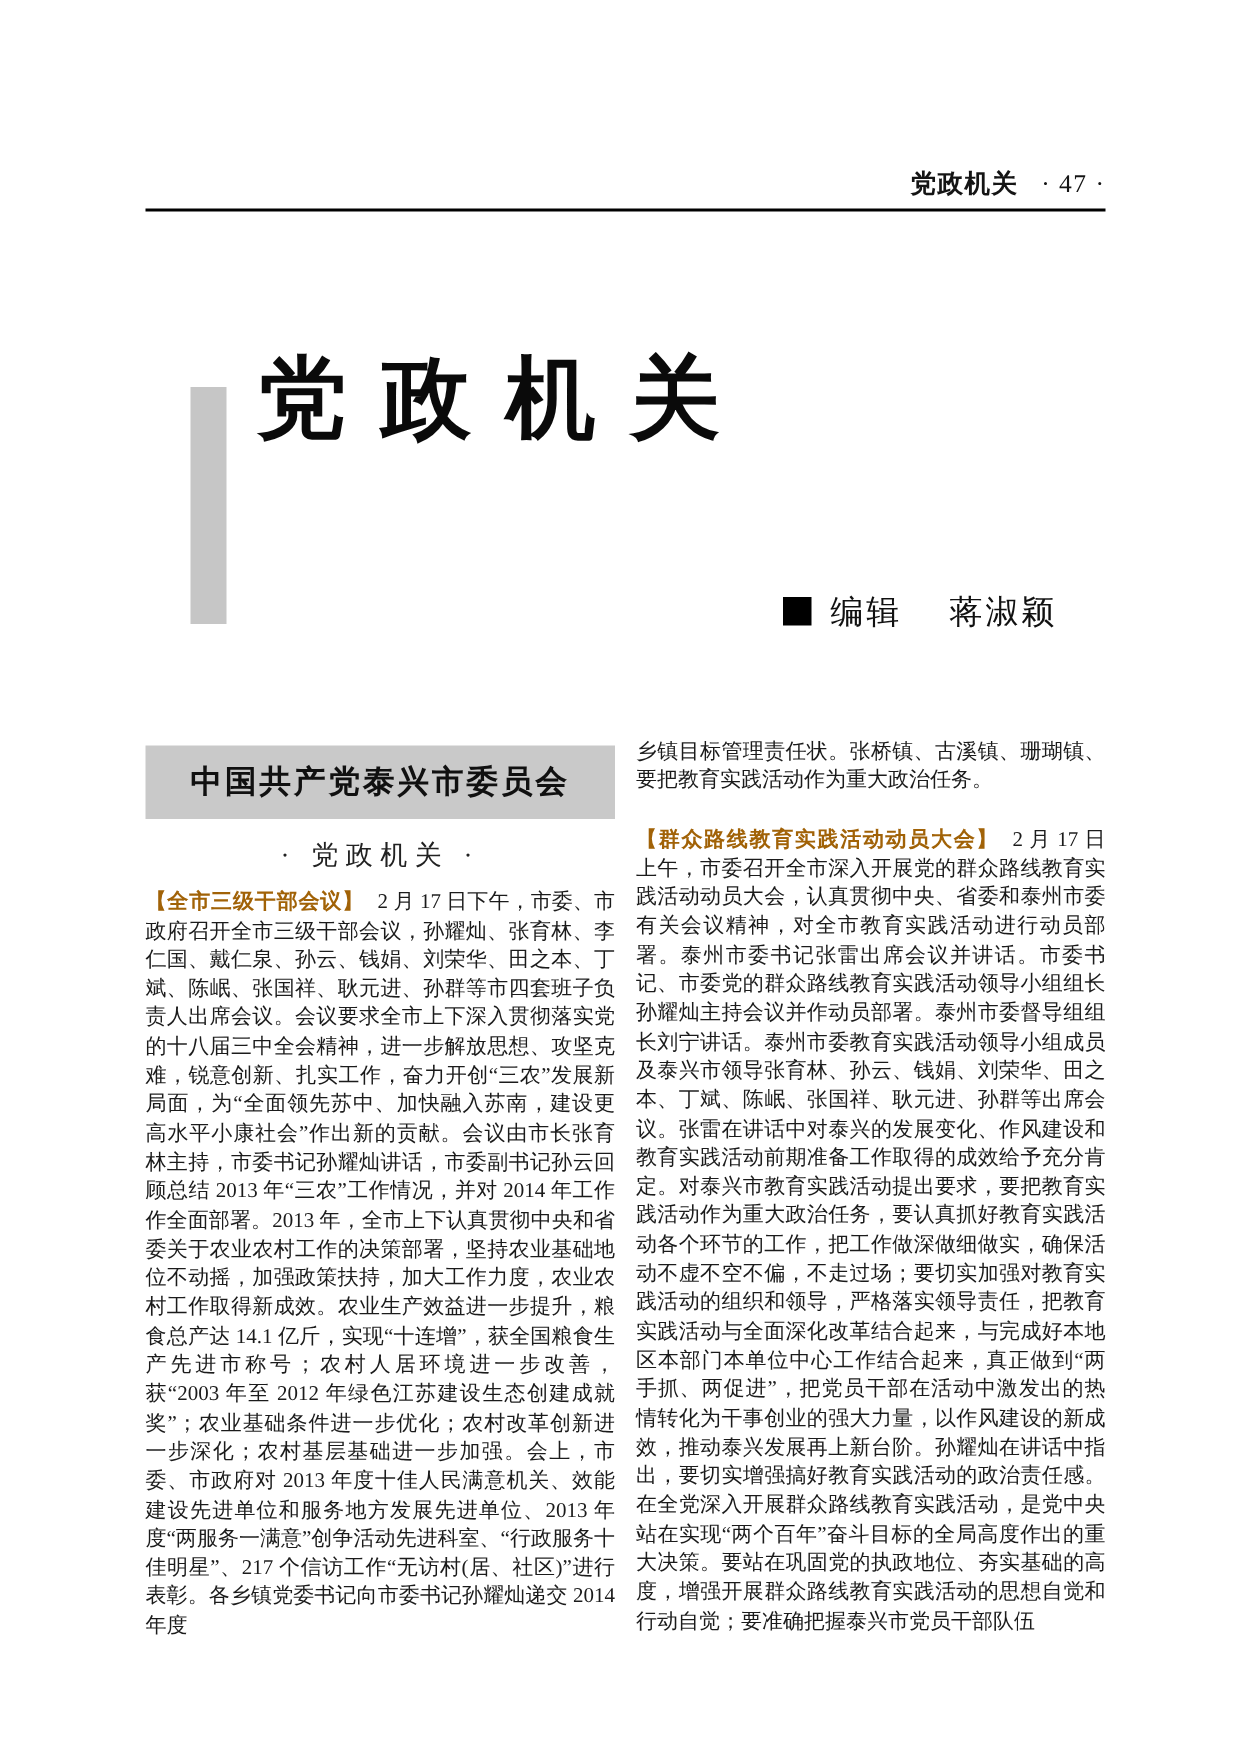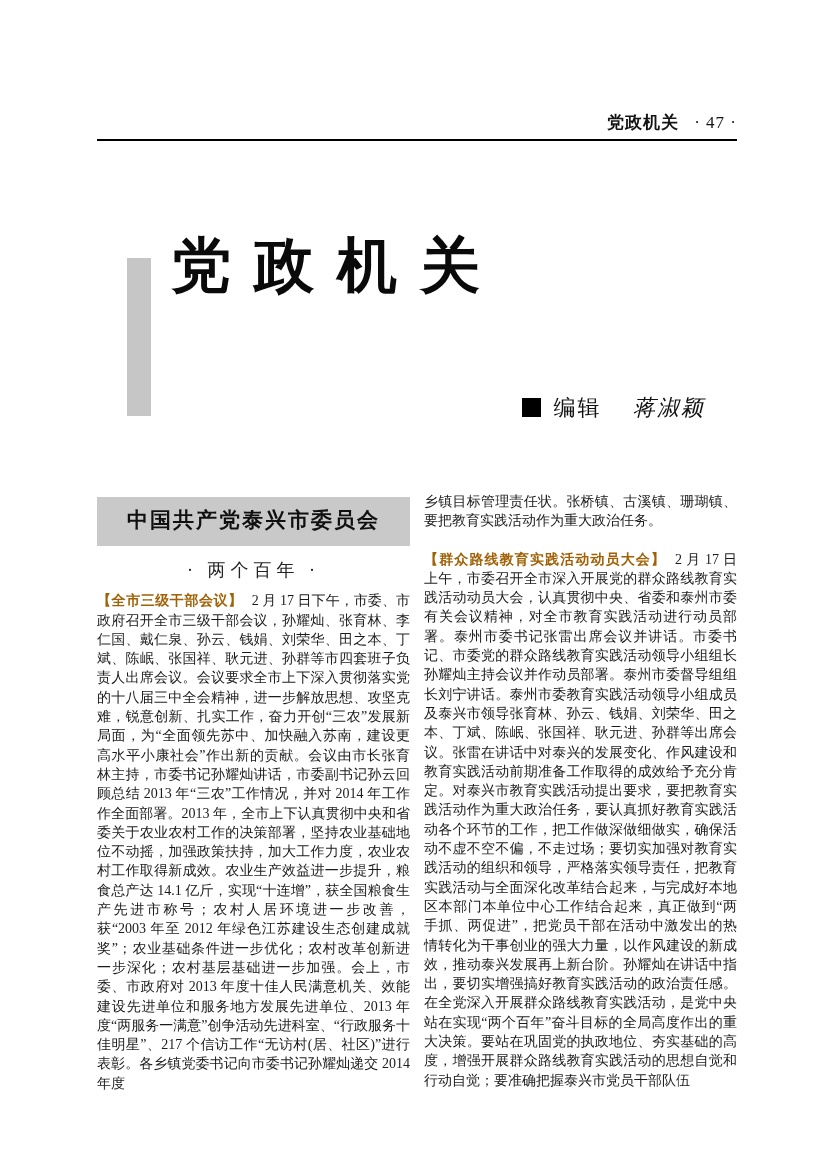--- a/index.html
+++ b/index.html
@@ -41,36 +41,36 @@
     font-family:"Liberation Serif","DejaVu Serif",serif;
   }
   .editor {
     position:absolute; left:522px; top:393px; font-size:22px;
     letter-spacing:2px; white-space:nowrap; color:#111;
   }
   .editor .sq {
     display:inline-block; width:19px; height:19px; background:#000;
     margin-right:5px; vertical-align:-2px;
   }
-  .editor .ed-name { margin-left:24px;font-style:italic; }
+  .editor .ed-name { margin-left:24px; }
 
   
   .col {
     position:absolute; top:492px; width:313px;
     font-size:14px; line-height:19.3px;
     text-align:justify; text-justify:inter-ideograph;
     color:#1b1b1b;
   }
   .col-left  { left:97px; }
   .col-right { left:424px; }
 
   .org-box {
     box-sizing:border-box; margin-top:5px; height:49px;
     display:flex; align-items:center; justify-content:center;
-    font-family:Liberation Mono, monospace;
+    font-family:Liberation Serif, serif;
     font-weight:bold; font-size:21px; letter-spacing:2px; color:#101010;
   }
   .section-head {
     text-align:center; margin-top:15px; margin-bottom:11px;
     font-size:18px; letter-spacing:5px; color:#222;
   }
   .body { margin:0; }
   .art-head {
     font-family:"Liberation Sans","DejaVu Sans",sans-serif;
     font-weight:bold; letter-spacing:0.5px; margin-right:9px; color:#a16207;
@@ -92,21 +92,21 @@
   <h1 class="masthead-title">党政机关</h1>
 
   <div class="editor">
     <span class="sq"></span>
     <span>编辑</span>
     <span class="ed-name">蒋淑颖</span>
   </div>
 
   <div class="col col-left">
     <div class="org-box" style="background: rgb(201, 201, 201);">中国共产党泰兴市委员会</div>
-    <div class="section-head">· 两个百年 ·</div>
+    <div class="section-head">· 党政机关 ·</div>
     <p class="body">
       <b class="art-head">【全市三级干部会议】</b><span>2 月 17 日下午，市委、市政府召开全市三级干部会议，孙耀灿、张育林、李仁国、戴仁泉、孙云、钱娟、刘荣华、田之本、丁斌、陈岷、张国祥、耿元进、孙群等市四套班子负责人出席会议。会议要求全市上下深入贯彻落实党的十八届三中全会精神，进一步解放思想、攻坚克难，锐意创新、扎实工作，奋力开创“三农”发展新局面，为“全面领先苏中、加快融入苏南，建设更高水平小康社会”作出新的贡献。会议由市长张育林主持，市委书记孙耀灿讲话，市委副书记孙云回顾总结 2013 年“三农”工作情况，并对 2014 年工作作全面部署。2013 年，全市上下认真贯彻中央和省委关于农业农村工作的决策部署，坚持农业基础地位不动摇，加强政策扶持，加大工作力度，农业农村工作取得新成效。农业生产效益进一步提升，粮食总产达 14.1 亿斤，实现“十连增”，获全国粮食生产先进市称号；农村人居环境进一步改善，获“2003 年至 2012 年绿色江苏建设生态创建成就奖”；农业基础条件进一步优化；农村改革创新进一步深化；农村基层基础进一步加强。会上，市委、市政府对 2013 年度十佳人民满意机关、效能建设先进单位和服务地方发展先进单位、2013 年度“两服务一满意”创争活动先进科室、“行政服务十佳明星”、217 个信访工作“无访村(居、社区)”进行表彰。各乡镇党委书记向市委书记孙耀灿递交 2014 年度</span>
     </p>
   </div>
 
   <div class="col col-right">
     <p class="body">乡镇目标管理责任状。张桥镇、古溪镇、珊瑚镇、要把教育实践活动作为重大政治任务。</p>
     <p class="body art2">
       <b class="art-head">【群众路线教育实践活动动员大会】</b><span>2 月 17 日上午，市委召开全市深入开展党的群众路线教育实践活动动员大会，认真贯彻中央、省委和泰州市委有关会议精神，对全市教育实践活动进行动员部署。泰州市委书记张雷出席会议并讲话。市委书记、市委党的群众路线教育实践活动领导小组组长孙耀灿主持会议并作动员部署。泰州市委督导组组长刘宁讲话。泰州市委教育实践活动领导小组成员及泰兴市领导张育林、孙云、钱娟、刘荣华、田之本、丁斌、陈岷、张国祥、耿元进、孙群等出席会议。张雷在讲话中对泰兴的发展变化、作风建设和教育实践活动前期准备工作取得的成效给予充分肯定。对泰兴市教育实践活动提出要求，要把教育实践活动作为重大政治任务，要认真抓好教育实践活动各个环节的工作，把工作做深做细做实，确保活动不虚不空不偏，不走过场；要切实加强对教育实践活动的组织和领导，严格落实领导责任，把教育实践活动与全面深化改革结合起来，与完成好本地区本部门本单位中心工作结合起来，真正做到“两手抓、两促进”，把党员干部在活动中激发出的热情转化为干事创业的强大力量，以作风建设的新成效，推动泰兴发展再上新台阶。孙耀灿在讲话中指出，要切实增强搞好教育实践活动的政治责任感。在全党深入开展群众路线教育实践活动，是党中央站在实现“两个百年”奋斗目标的全局高度作出的重大决策。要站在巩固党的执政地位、夯实基础的高度，增强开展群众路线教育实践活动的思想自觉和行动自觉；要准确把握泰兴市党员干部队伍</span>
     </p>

